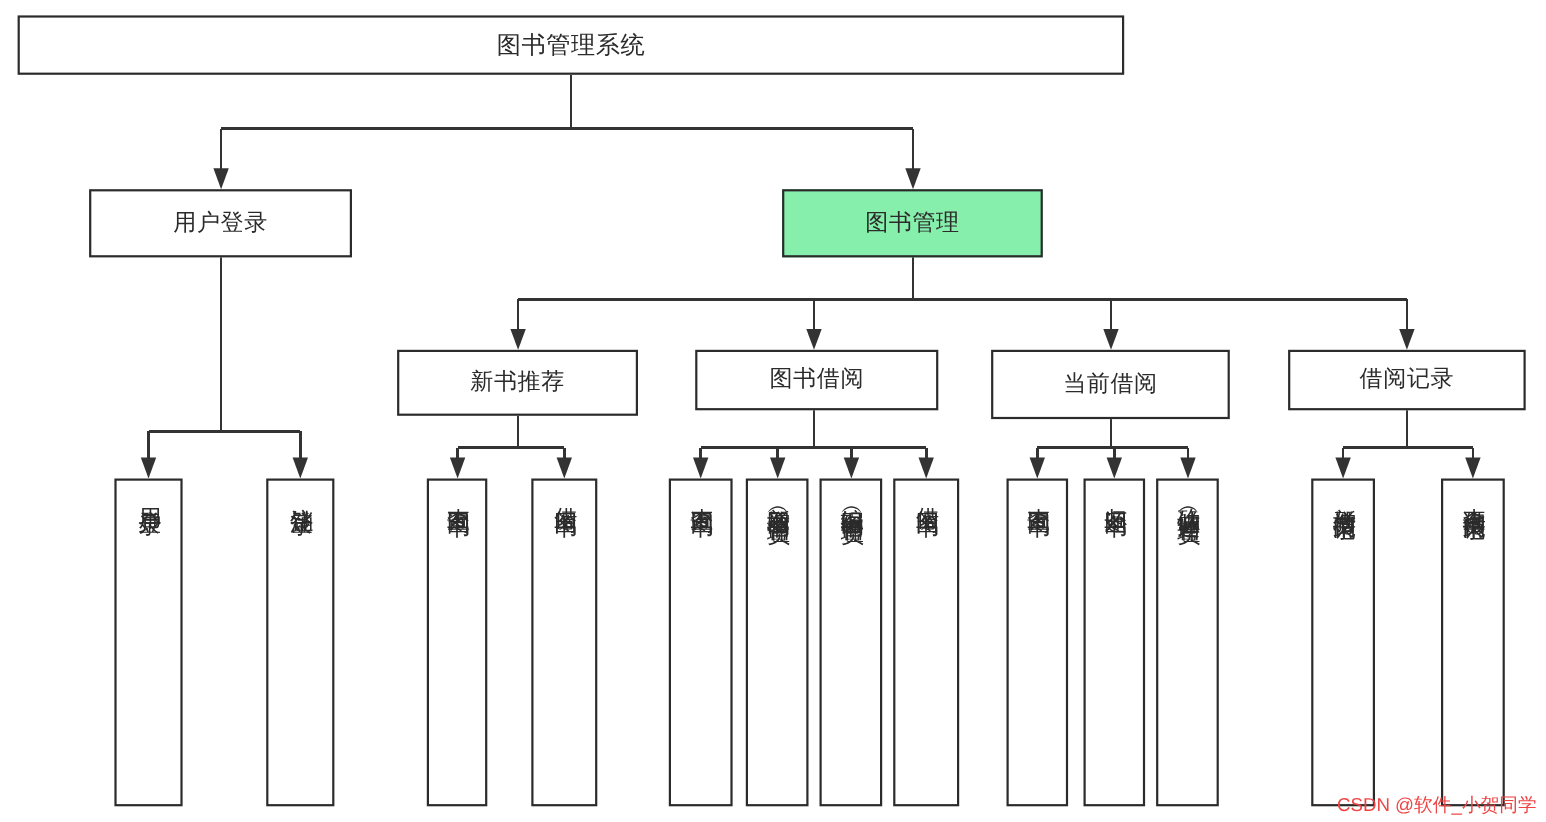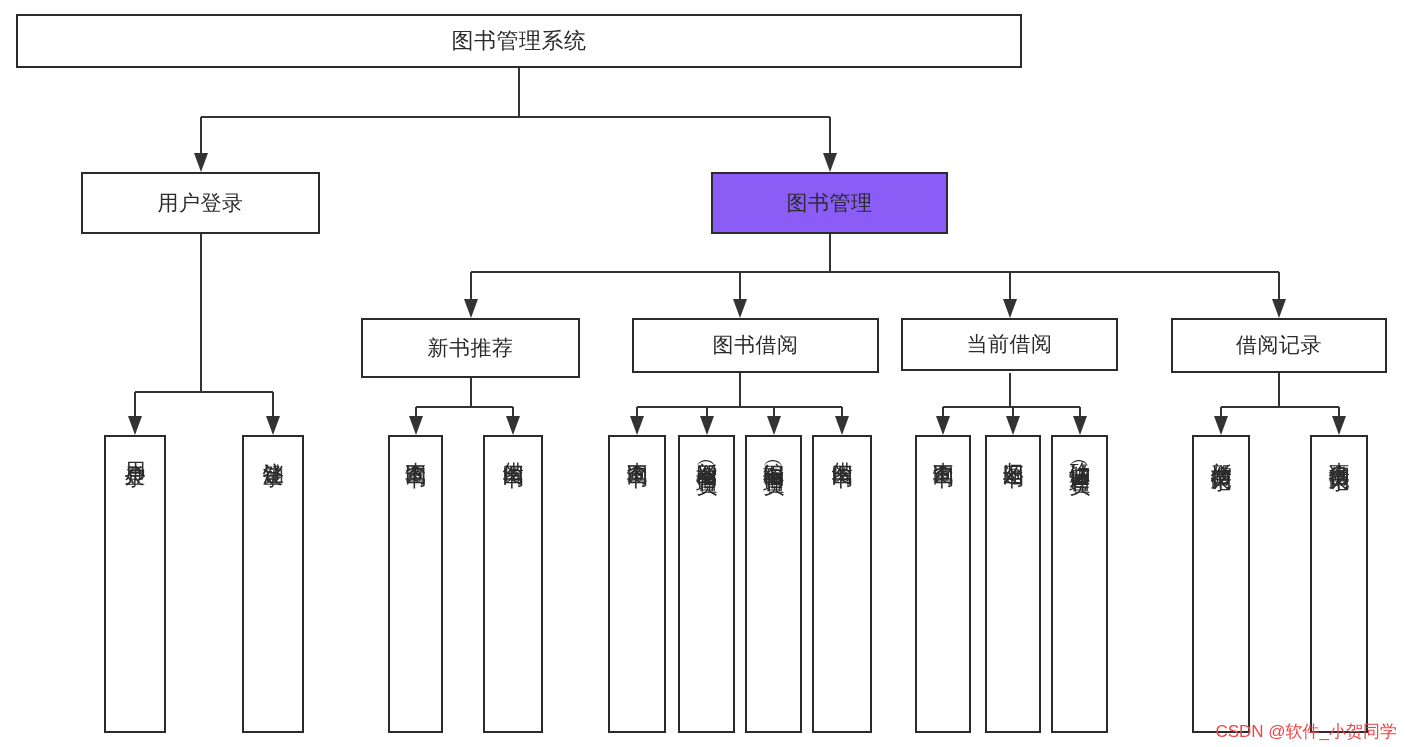--- a/index.html
+++ b/index.html
@@ -128,30 +128,30 @@
       <line x1="1339" y1="407" x2="1339" y2="418" stroke="#333333" stroke-width="2.4" shape-rendering="crispEdges"></line>
       <polygon points="1332,416 1346,416 1339,435" fill="#333333"></polygon>
     </svg>
   <div id="nodes-layer">
       <div class="node horiz root" style="left: 16px; top: 14px; width: 1006px; height: 54px; border-color: rgb(43, 43, 43); background: rgb(255, 255, 255); color: rgb(43, 43, 43);">
         <span class="label">图书管理系统</span>
       </div>
       <div class="node horiz" style="left: 81px; top: 172px; width: 239px; height: 62px; border-color: rgb(43, 43, 43); background: rgb(255, 255, 255); color: rgb(43, 43, 43);">
         <span class="label">用户登录</span>
       </div>
-      <div class="node horiz" style="left: 711px; top: 172px; width: 237px; height: 62px; border-color: rgb(43, 43, 43); background: #8b5cf6; color: rgb(43, 43, 43);">
+      <div class="node horiz" style="left: 711px; top: 172px; width: 237px; height: 62px; border-color: rgb(43, 43, 43); background: #86efac; color: rgb(43, 43, 43);">
         <span class="label">图书管理</span>
       </div>
       <div class="node horiz" style="left: 361px; top: 318px; width: 219px; height: 60px; border-color: rgb(43, 43, 43); background: rgb(255, 255, 255); color: rgb(43, 43, 43);">
         <span class="label">新书推荐</span>
       </div>
-      <div class="node horiz" style="left: 632px; top: 318px; width: 247px; height: 55px; border-color: rgb(43, 43, 43); background: rgb(255, 255, 255); color: rgb(43, 43, 43);">
+      <div class="node horiz" style="left: 632px; top: 318px; width: 221px; height: 55px; border-color: rgb(43, 43, 43); background: rgb(255, 255, 255); color: rgb(43, 43, 43);">
         <span class="label">图书借阅</span>
       </div>
-      <div class="node horiz" style="left: 901px; top: 318px; width: 217px; height: 53px; border-color: rgb(43, 43, 43); background: rgb(255, 255, 255); color: rgb(43, 43, 43);">
+      <div class="node horiz" style="left: 901px; top: 318px; width: 217px; height: 63px; border-color: rgb(43, 43, 43); background: rgb(255, 255, 255); color: rgb(43, 43, 43);">
         <span class="label">当前借阅</span>
       </div>
       <div class="node horiz" style="left: 1171px; top: 318px; width: 216px; height: 55px; border-color: rgb(43, 43, 43); background: rgb(255, 255, 255); color: rgb(43, 43, 43);">
         <span class="label">借阅记录</span>
       </div>
       <div class="node vert" style="left: 104px; top: 435px; width: 62px; height: 298px; border-color: rgb(43, 43, 43); background: rgb(255, 255, 255); color: rgb(43, 43, 43);">
         <span class="label">用户登录</span>
       </div>
       <div class="node vert" style="left: 242px; top: 435px; width: 62px; height: 298px; border-color: rgb(43, 43, 43); background: rgb(255, 255, 255); color: rgb(43, 43, 43);">
         <span class="label">注销登录</span>

